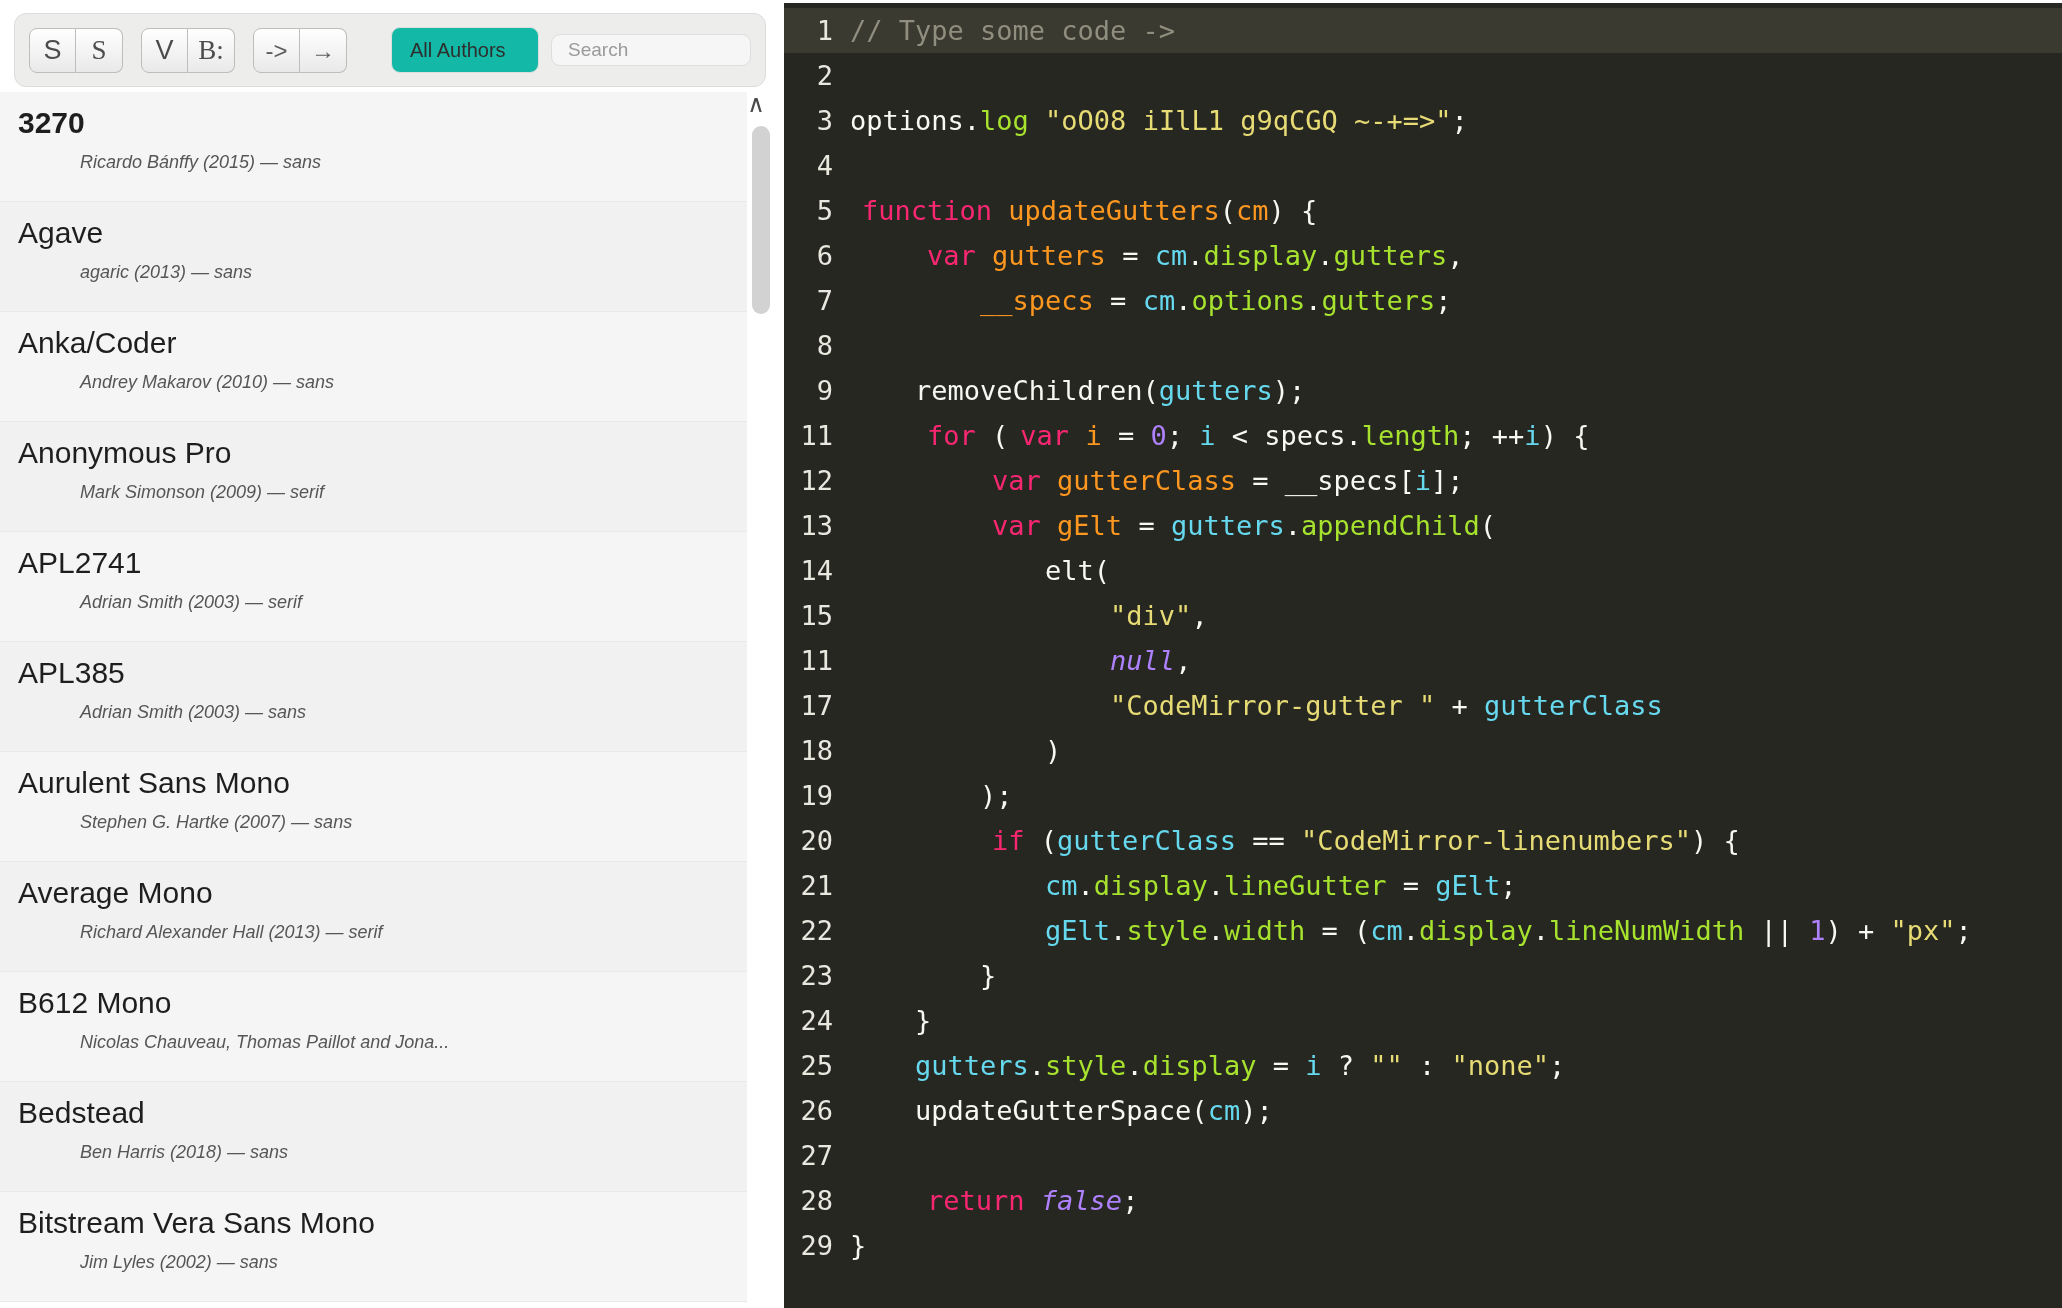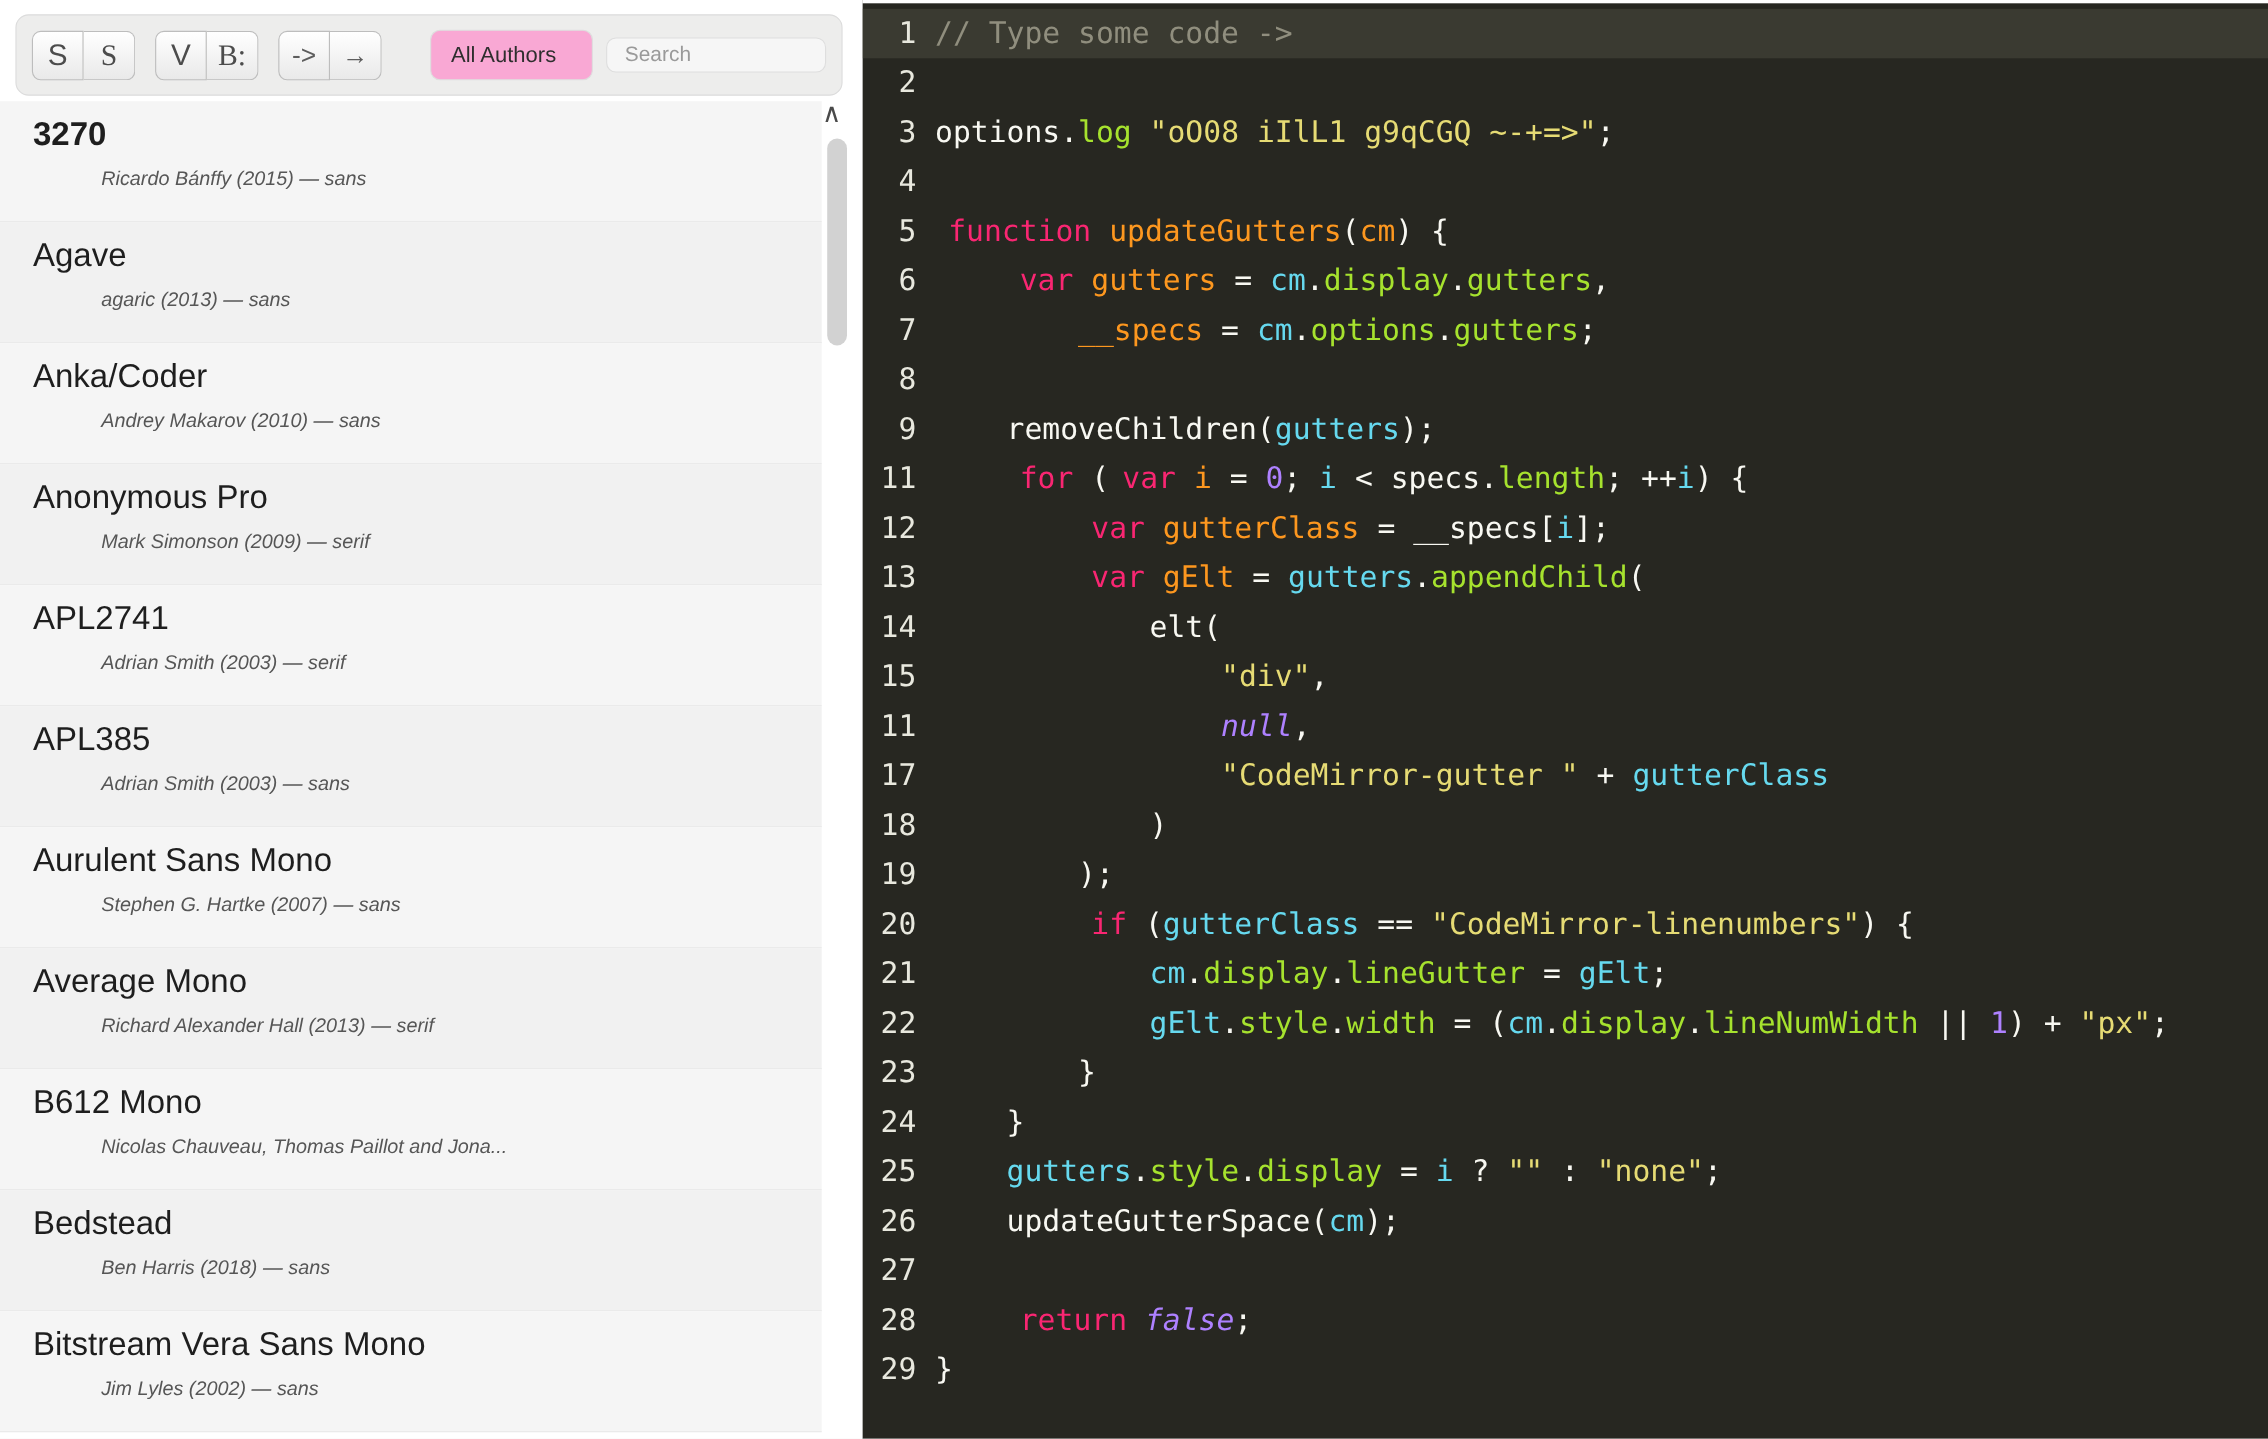--- a/index.html
+++ b/index.html
@@ -12,30 +12,30 @@
   .toolbar { margin:13px 18px 0 14px; height:74px; background:#ededec; border:1px solid #dcdcdc;
              border-radius:12px; display:flex; align-items:center; padding:0 14px; }
   .btn-group { display:flex; margin-right:18px; }
   .tb-btn { width:47px; height:45px; background:linear-gradient(#ffffff,#e9e9e9);
             border:1px solid #bdbdbd; color:#4c4c4c; font-size:27px; line-height:43px;
             text-align:center; cursor:pointer; }
   .btn-group .tb-btn:first-child { border-radius:8px 0 0 8px; }
   .btn-group .tb-btn:last-child  { border-radius:0 8px 8px 0; border-left:none; }
   .tb-btn.serif { font-family:"Liberation Serif", serif; }
   .tb-btn.arrow { font-size:24px; color:#5d5d5d; }
-  .select-box { width:216px; height:46px; margin-left:26px; background:#f9a8d4; border:1px solid #dedede;
+  .select-box { width:216px; height:46px; margin-left:26px; background:#14b8a6; border:1px solid #dedede;
                 border-radius:9px; font-size:20px; color:#2e2e2e; line-height:44px; padding-left:18px;
                 cursor:pointer; }
   .search-box { width:200px; height:32px; margin-left:12px; background:#f6f6f6; border:1px solid #dedede;
                 border-radius:9px; font-size:19px; color:#333; padding-left:16px;
                 font-family:"Liberation Sans", sans-serif; outline:none; }
   .search-box::placeholder { color:#9a9a9a; }
 
   .font-list { margin-top:5px; }
-  .font-row { width:747px; height:110px; padding:14px 0 0 30px; border-bottom:1px solid #e9e9e9;
+  .font-row { width:747px; height:110px; padding:14px 0 0 18px; border-bottom:1px solid #e9e9e9;
               cursor:pointer; }
   .font-row:nth-child(odd)  { background:#f5f5f5; }
   .font-row:nth-child(even) { background:#f1f1f1; }
   .font-name { font-size:30px; color:#1e1e1e; font-weight:400; }
   .font-row.selected .font-name { font-weight:700; }
   .font-meta { display:block; margin:12px 0 0 62px; font-size:18px; font-style:italic; color:#565656; }
 
   .scroll-up { position:absolute; top:92px; right:16px; width:24px; text-align:center;
                font-size:24px; color:#4a4a4a; cursor:pointer; line-height:24px; }
   .scroll-thumb { position:absolute; top:126px; right:14px; width:18px; height:188px;

